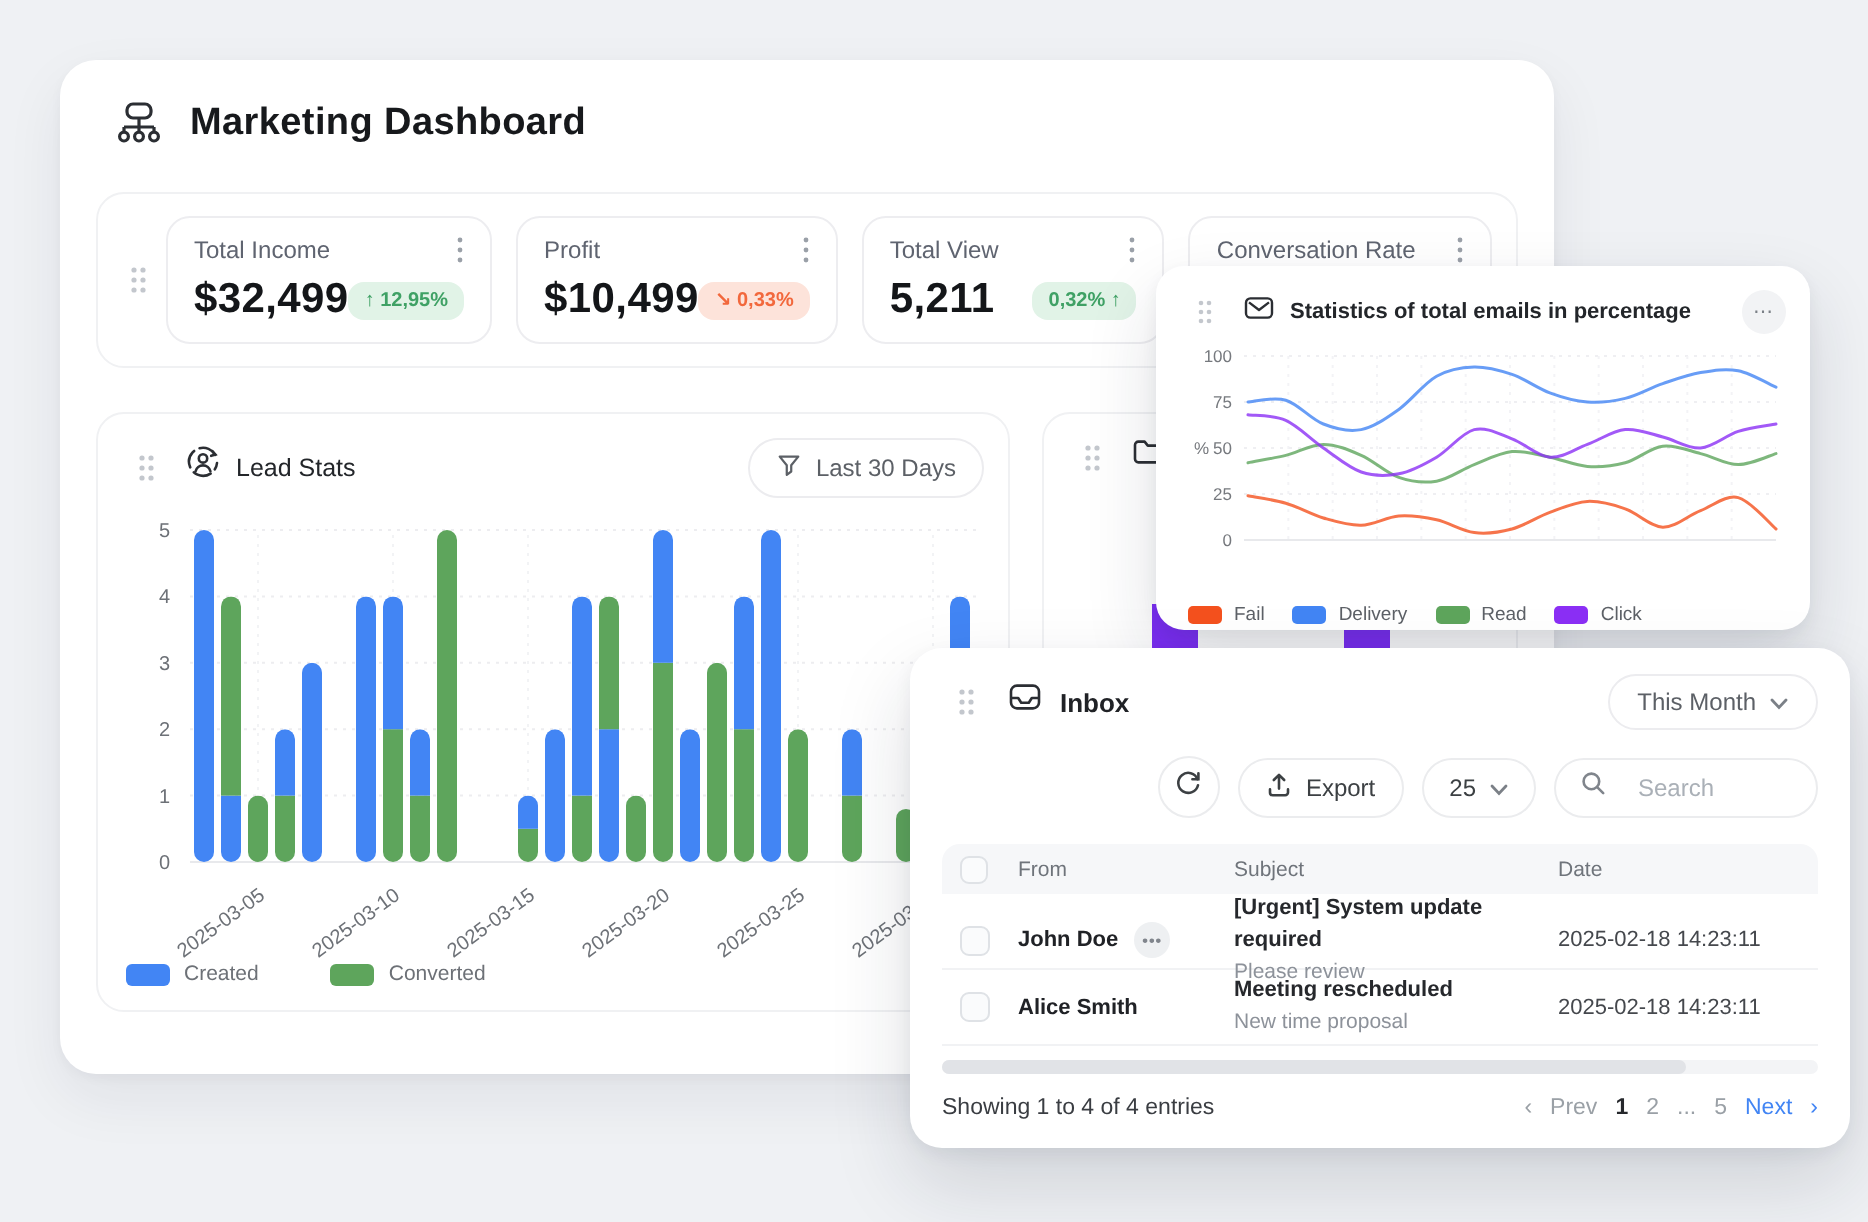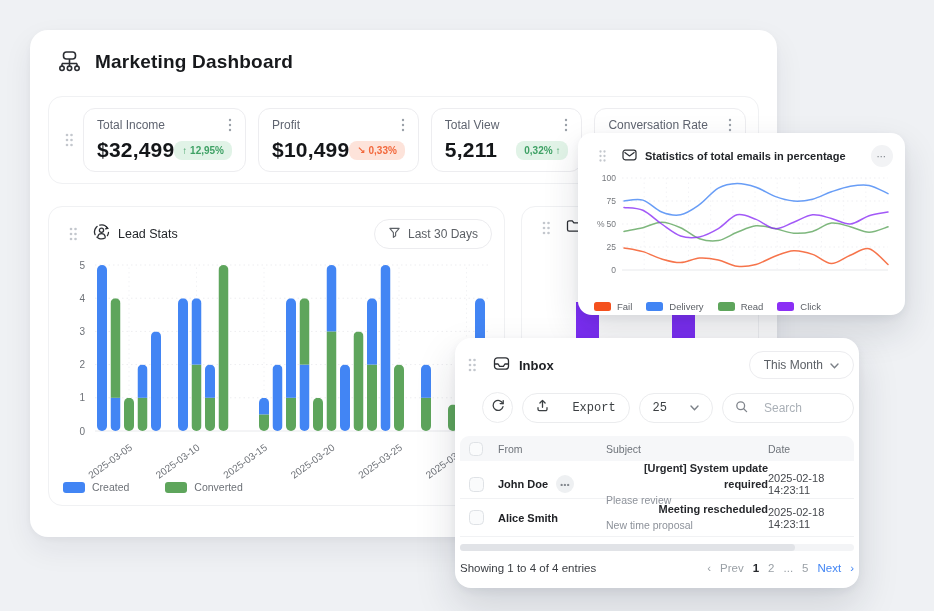--- a/index.html
+++ b/index.html
@@ -52,47 +52,47 @@
   .email-head { display:flex; align-items:center; gap:8px; }
   .email-title { font-size:11px; font-weight:700; color:#23262a; }
   .ellipsis-btn { margin-left:auto; width:22px; height:22px; border-radius:50%; background:#f2f3f5;
     color:#7b8087; font-size:10px; display:flex; align-items:center; justify-content:center;
     cursor:pointer; letter-spacing:1px; }
   .email-legend { margin-top:7px; margin-left:4px; gap:14px; }
   .email-legend .legend-item { font-size:9.5px; color:#5d6167; gap:6px; }
   .email-legend .legend-swatch { width:17px; height:9px; border-radius:2.5px; }
 
   
-  .inbox-panel { position:absolute; left:455px; top:338px; width:404px; height:250px; background:#fff;
+  .inbox-panel { position:absolute; left:455px; top:324px; width:470px; height:250px; background:#fff;
     border-radius:16px; box-shadow:0 18px 40px rgba(25,35,55,.15), 0 3px 9px rgba(25,35,55,.06);
-    z-index:3; padding:13px 5px; }
+    z-index:3; padding:13px 16px; }
   .inbox-head { display:flex; align-items:center; gap:9px; }
   .inbox-title { font-size:13px; font-weight:700; color:#202226; }
   .toolbar { display:flex; align-items:center; justify-content:flex-end; gap:9px; margin-top:13px; }
   .round-btn { width:31px; height:31px; border:1px solid #ebecee; border-radius:50%; background:#fff;
     display:flex; align-items:center; justify-content:center; cursor:pointer; }
-  .tool-pill { display:flex; align-items:center; gap:23px; border:1px solid #ebecee; border-radius:999px;
-    height:30px; padding:0 13px; font-size:12px; color:#3c4043; background:#fff; cursor:pointer;font-family:Liberation Mono, monospace; }
+  .tool-pill { display:flex; align-items:center; gap:7px; border:1px solid #ebecee; border-radius:999px;
+    height:30px; padding:0 13px; font-size:12px; color:#3c4043; background:#fff; cursor:pointer; }
   .search-pill { display:flex; align-items:center; gap:16px; border:1px solid #ebecee; border-radius:999px;
     height:30px; padding:0 12px; width:132px; background:#fff; }
   .search-pill input { border:none; outline:none; width:90px; font-size:12px; color:#3c4043;
     font-family:inherit; background:transparent; }
   .search-pill input::placeholder { color:#aab0b7; }
 
   .inbox-table { margin-top:13px; }
   .t-row { display:grid; grid-template-columns:38px 108px 162px 1fr; align-items:center; }
   .t-header { background:#f6f7f9; border-radius:9px 9px 0 0; height:25px; font-size:10.5px; color:#6f747b; }
   .t-body-row { border-bottom:1px solid #f1f2f4; height:38px; }
   .checkbox { width:15px; height:15px; border:1.5px solid #dfe2e6; border-radius:4.5px; background:#fafbfc;
     margin-left:9px; display:inline-block; cursor:pointer; }
   .from-cell { display:flex; align-items:center; gap:8px; font-size:11px; font-weight:700; color:#202226; }
   .row-more { width:18px; height:18px; border-radius:50%; background:#eef0f2; color:#80858c;
     font-size:8px; font-weight:700; letter-spacing:.5px; display:flex; align-items:center;
     justify-content:center; cursor:pointer; }
-  .subj-main { font-size:11px; font-weight:700; color:#26282c; line-height:1.45;text-align:right; }
+  .subj-main { font-size:11px; font-weight:700; color:#26282c; line-height:1.45; }
   .subj-sub { font-size:10.5px; color:#8d929a; line-height:1.35; }
   .date-cell { font-size:11px; color:#45484d; }
 
   .hscroll { margin-top:7px; height:7px; border-radius:4px; background:#f3f4f6; position:relative; }
   .hscroll-thumb { position:absolute; left:0; top:0; height:7px; width:85%; border-radius:4px;
     background:#e1e3e7; cursor:pointer; }
   .inbox-footer { display:flex; align-items:flex-start; justify-content:space-between; margin-top:11px; }
   .footer-summary { font-size:11.5px; color:#3a3d42; }
   .pagination { display:flex; align-items:center; gap:9px; font-size:11.5px; }
   .pg-muted { color:#9aa0a6; cursor:pointer; }

